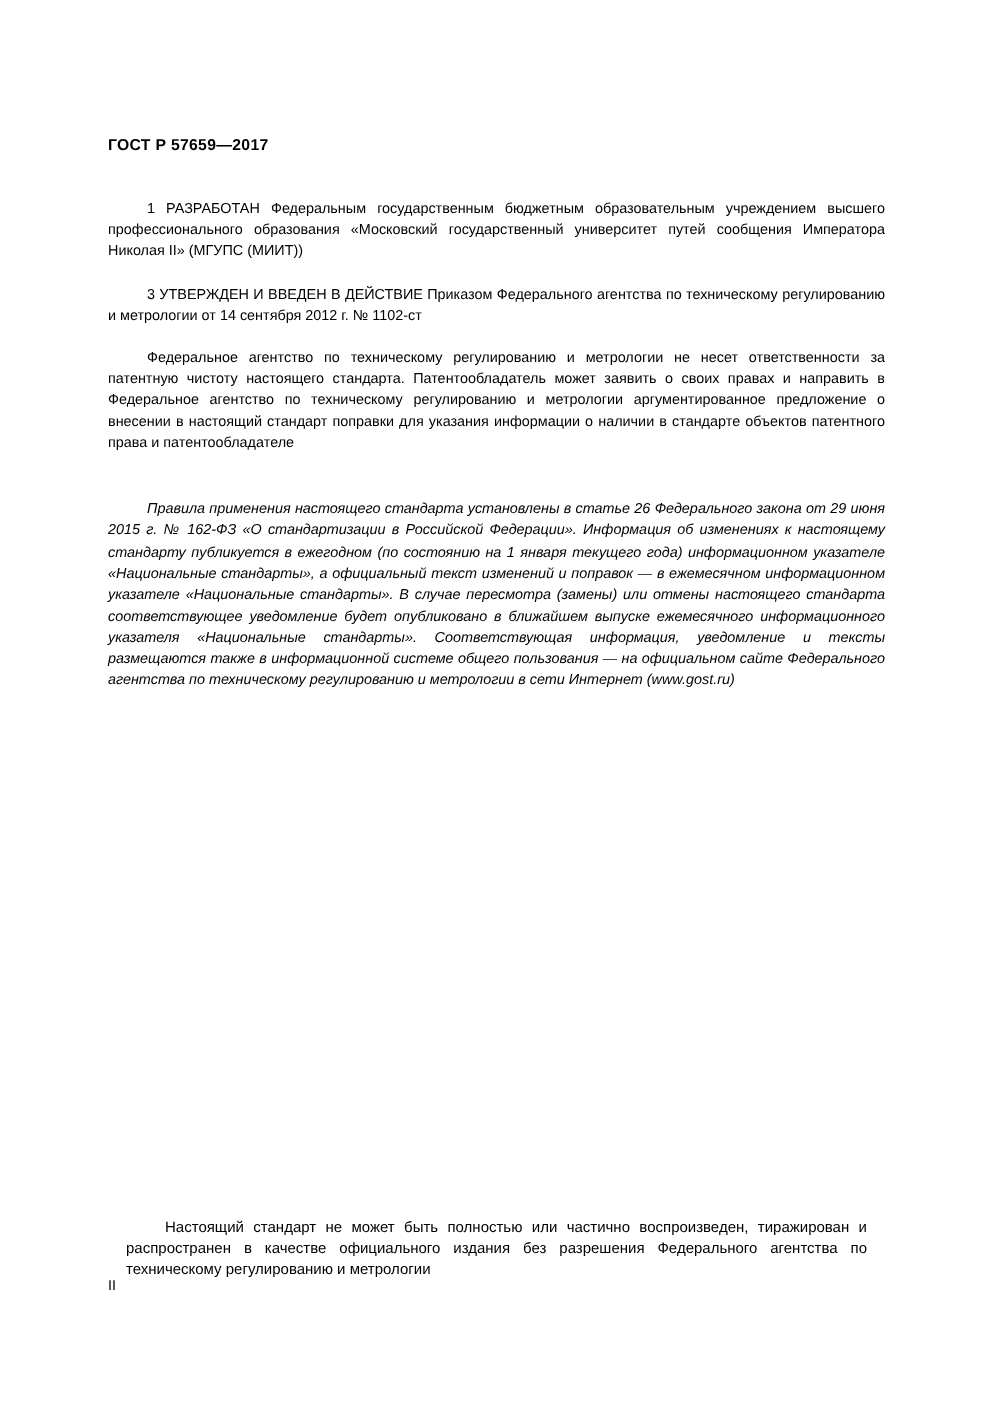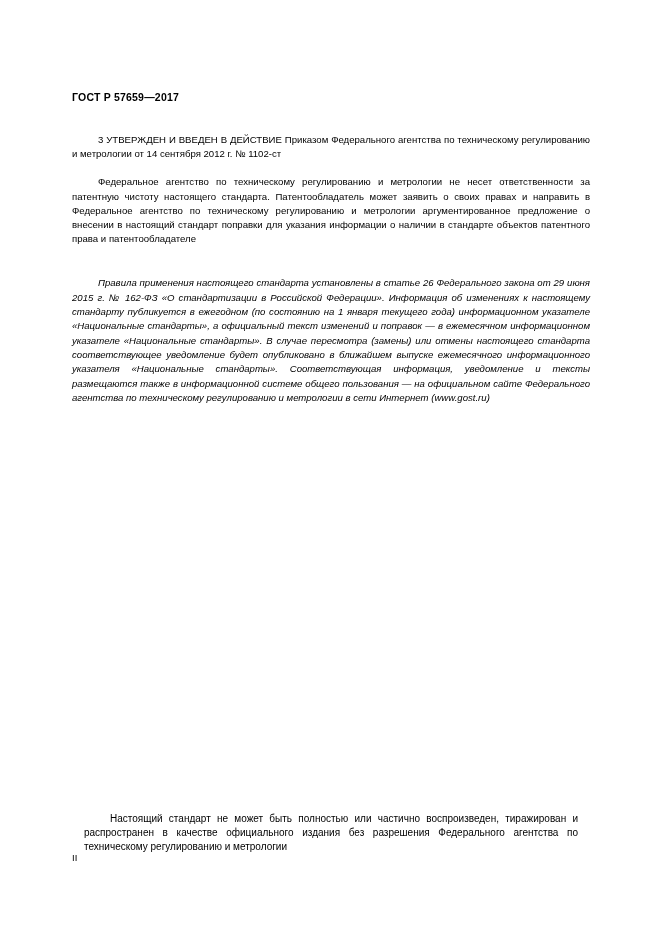--- a/index.html
+++ b/index.html
@@ -93,20 +93,21 @@
 </head>
 <body>
 
 <div class="page">
 
   <div class="content">
 
     <div class="doc-header">ГОСТ Р 57659—2017</div>
 
 
+    <p class="body-par">1 РАЗРАБОТАН Федеральным государственным бюджетным образовательным учреждением высшего профессионального образования «Московский государственный университет путей сообщения Императора Николая II» (МГУПС (МИИТ))</p>
 
 
     <p class="body-par">3 УТВЕРЖДЕН И ВВЕДЕН В ДЕЙСТВИЕ Приказом Федерального агентства по техническому регулированию и метрологии от 14 сентября 2012 г. № 1102-ст</p>
 
 
     <p class="body-par">Федеральное агентство по техническому регулированию и метрологии не несет ответственности за патентную чистоту настоящего стандарта. Патентообладатель может заявить о своих правах и направить в Федеральное агентство по техническому регулированию и метрологии аргументированное предложение о внесении в настоящий стандарт поправки для указания информации о наличии в стандарте объектов патентного права и патентообладателе</p>
 
     <div class="note-block">
       <p class="italic-par">Правила применения настоящего стандарта установлены в статье 26 Федерального закона от 29 июня 2015 г. № 162-ФЗ «О стандартизации в Российской Федерации». Информация об изменениях к настоящему стандарту публикуется в ежегодном (по состоянию на 1 января текущего года) информационном указателе «Национальные стандарты», а официальный текст изменений и поправок — в ежемесячном информационном указателе «Национальные стандарты». В случае пересмотра (замены) или отмены настоящего стандарта соответствующее уведомление будет опубликовано в ближайшем выпуске ежемесячного информационного указателя «Национальные стандарты». Соответствующая информация, уведомление и тексты размещаются также в информационной системе общего пользования — на официальном сайте Федерального агентства по техническому регулированию и метрологии в сети Интернет (www.gost.ru)</p>
     </div>

